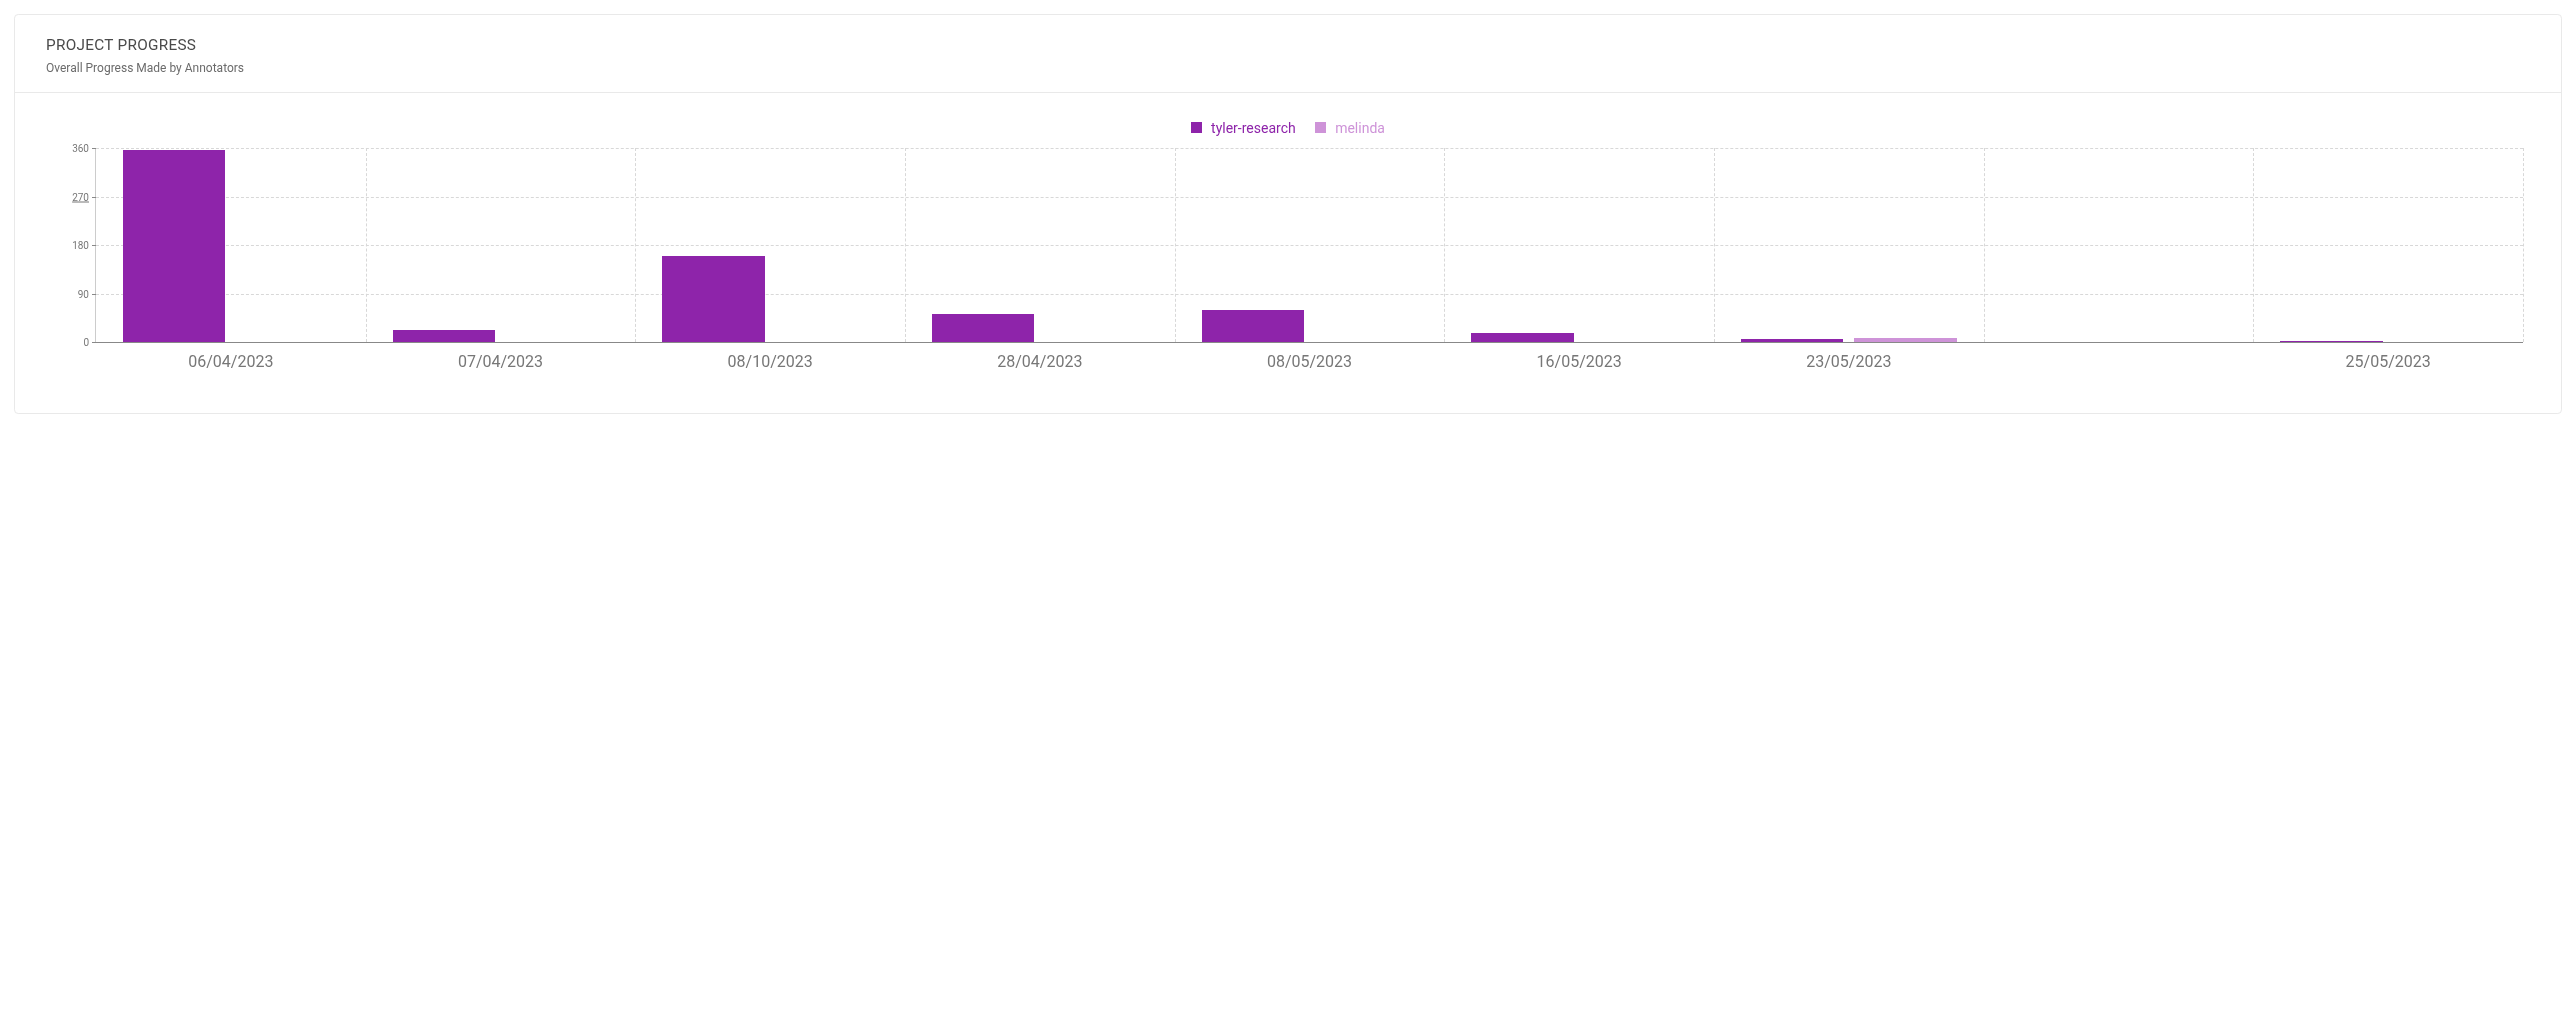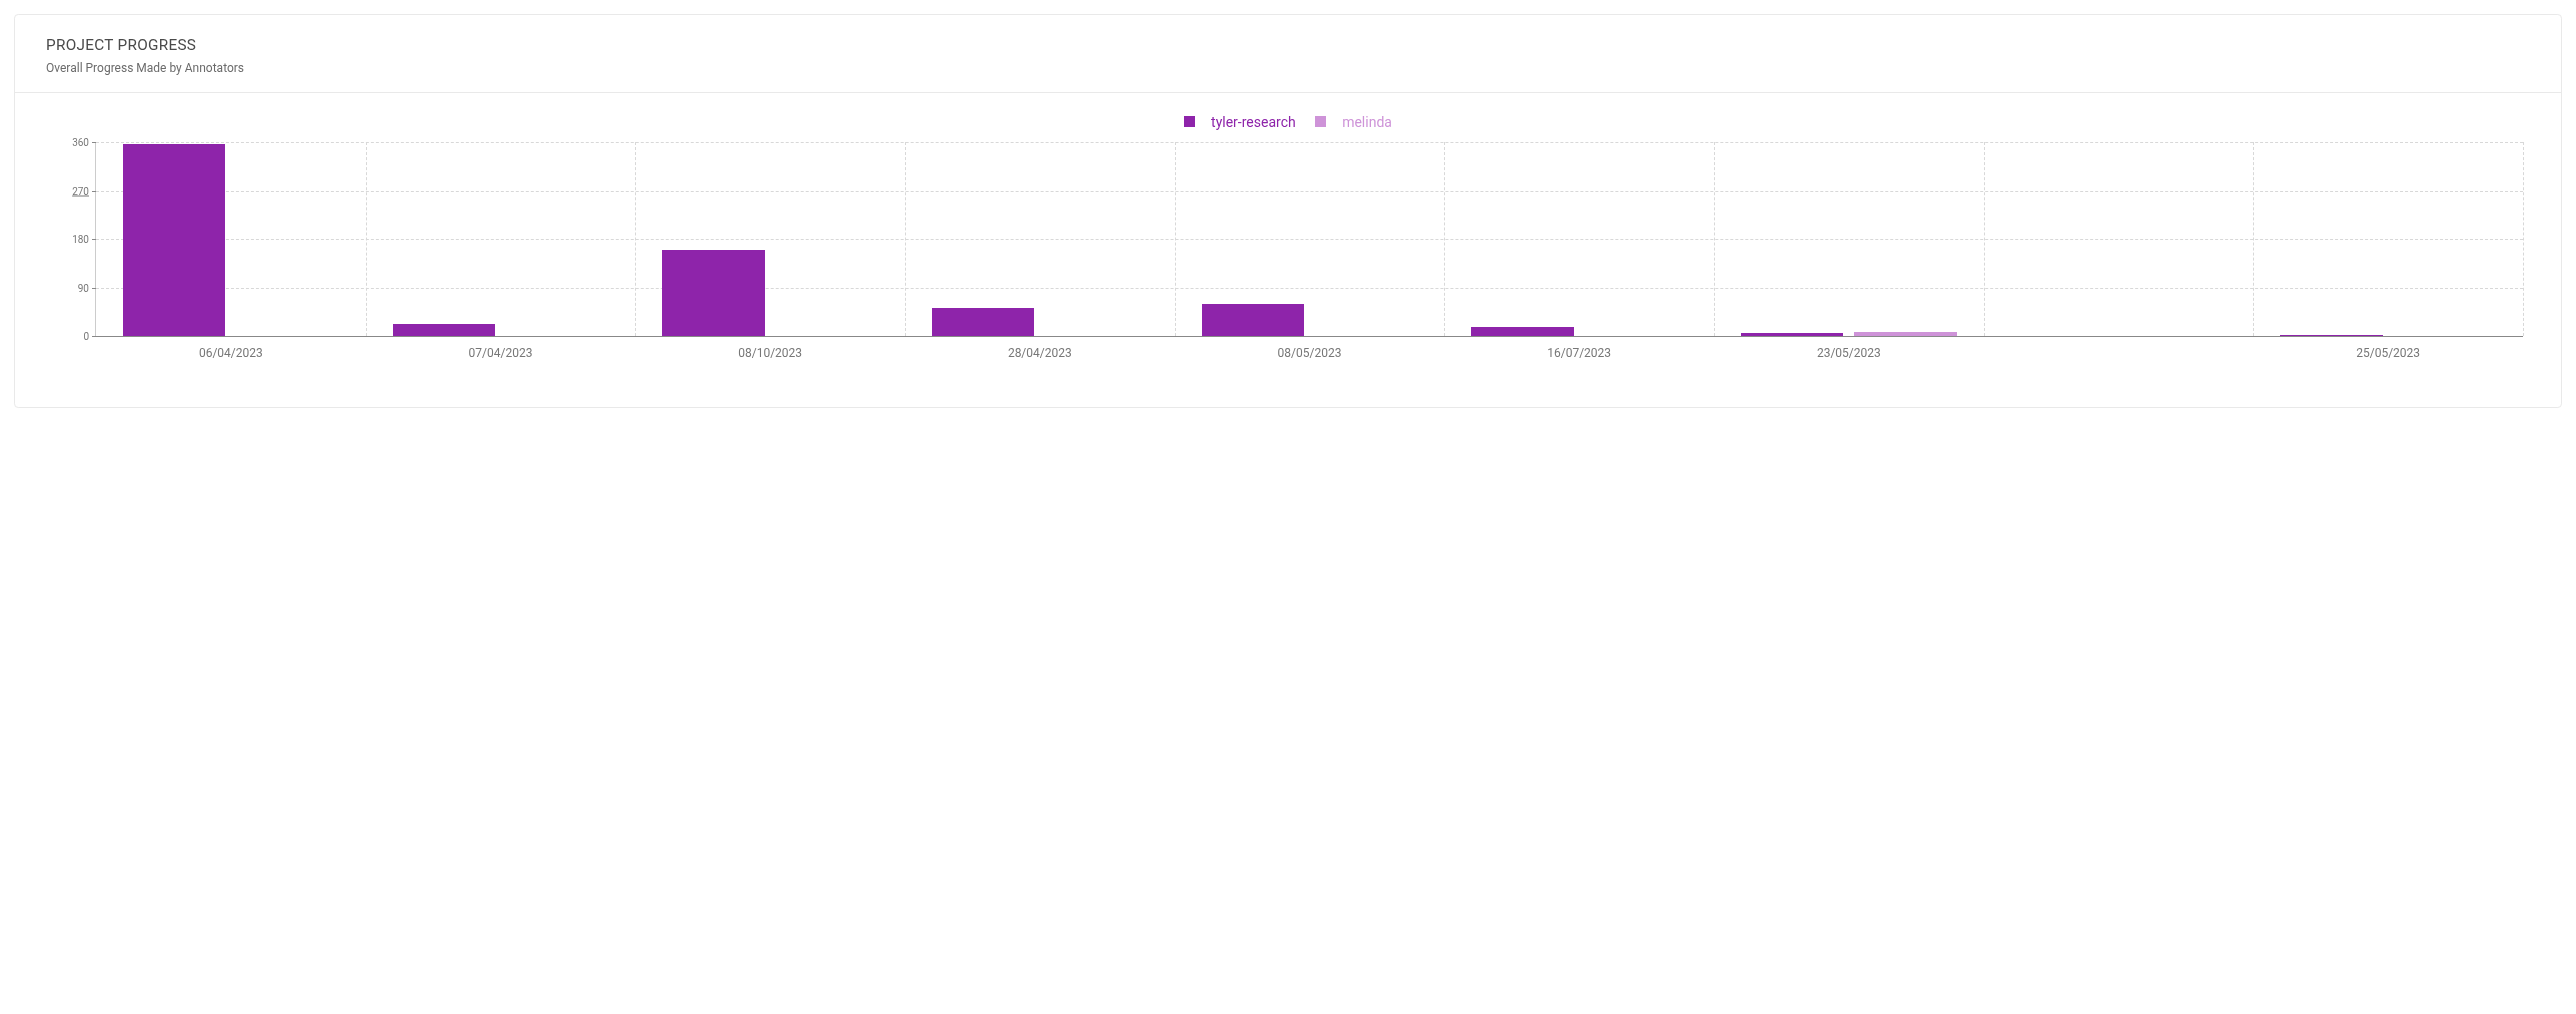--- a/index.html
+++ b/index.html
@@ -38,21 +38,21 @@
   }
   .legend {
     display: flex;
     justify-content: center;
     align-items: center;
     gap: 19.5px;
     margin-bottom: 12.5px;
     font-size: 14px;
     color: #888;
   }
-  .legend-item { display: flex; align-items: center; gap: 16px; }
+  .legend-item { display: flex; align-items: center; gap: 9px; margin-top: 6px; }
   .legend-swatch {
     width: 11px;
     height: 11px;
     display: inline-block;
   }
   .plot {
     position: relative;
     width: 100%;
     height: 223px;
     margin-left: 0;
@@ -104,21 +104,21 @@
   .bar {
     position: absolute;
     bottom: 0;
   }
   .xlabel {
     position: absolute;
     top: 100%;
     left: 50%;
     transform: translateX(-50%);
     padding-top: 9.8px;
-    font-size: 12px;
+    font-size: 16px;
     color: #777;
     white-space: nowrap;
   }
   .series-0 { background: #8e24aa; } 
   .series-1 { background: #ce93d8; } 
   .legend-series-0 { color: #8e24aa; }
   .legend-series-1 { color: #ce93d8; }
 </style>
 </head>
 <body>
@@ -182,21 +182,21 @@
           <div class="vline" style="left: 44.4444%;"></div>
           <div class="xgroup" style="left: 44.4444%; width: 11.1111%;">
             <div class="bar series-0" title="tyler-research: 60" style="background: rgb(142, 36, 170); left: 10%; width: 38%; height: 16.6667%;"></div>
             <div class="bar series-1" title="melinda: 0" style="background: rgb(206, 147, 216); left: 52%; width: 38%; height: 0%;"></div>
             <div class="xlabel">08/05/2023</div>
           </div>
           <div class="vline" style="left: 55.5556%;"></div>
           <div class="xgroup" style="left: 55.5556%; width: 11.1111%;">
             <div class="bar series-0" title="tyler-research: 18" style="background: rgb(142, 36, 170); left: 10%; width: 38%; height: 5%;"></div>
             <div class="bar series-1" title="melinda: 0" style="background: rgb(206, 147, 216); left: 52%; width: 38%; height: 0%;"></div>
-            <div class="xlabel">16/07/2023</div>
+            <div class="xlabel">16/05/2023</div>
           </div>
           <div class="vline" style="left: 66.6667%;"></div>
           <div class="xgroup" style="left: 66.6667%; width: 11.1111%;">
             <div class="bar series-0" title="tyler-research: 6" style="background: rgb(142, 36, 170); left: 10%; width: 38%; height: 1.66667%;"></div>
             <div class="bar series-1" title="melinda: 7" style="background: rgb(206, 147, 216); left: 52%; width: 38%; height: 1.94444%;"></div>
             <div class="xlabel">23/05/2023</div>
           </div>
           <div class="vline" style="left: 77.7778%;"></div>
           <div class="vline" style="left: 88.8889%;"></div>
           <div class="xgroup" style="left: 88.8889%; width: 11.1111%;">

